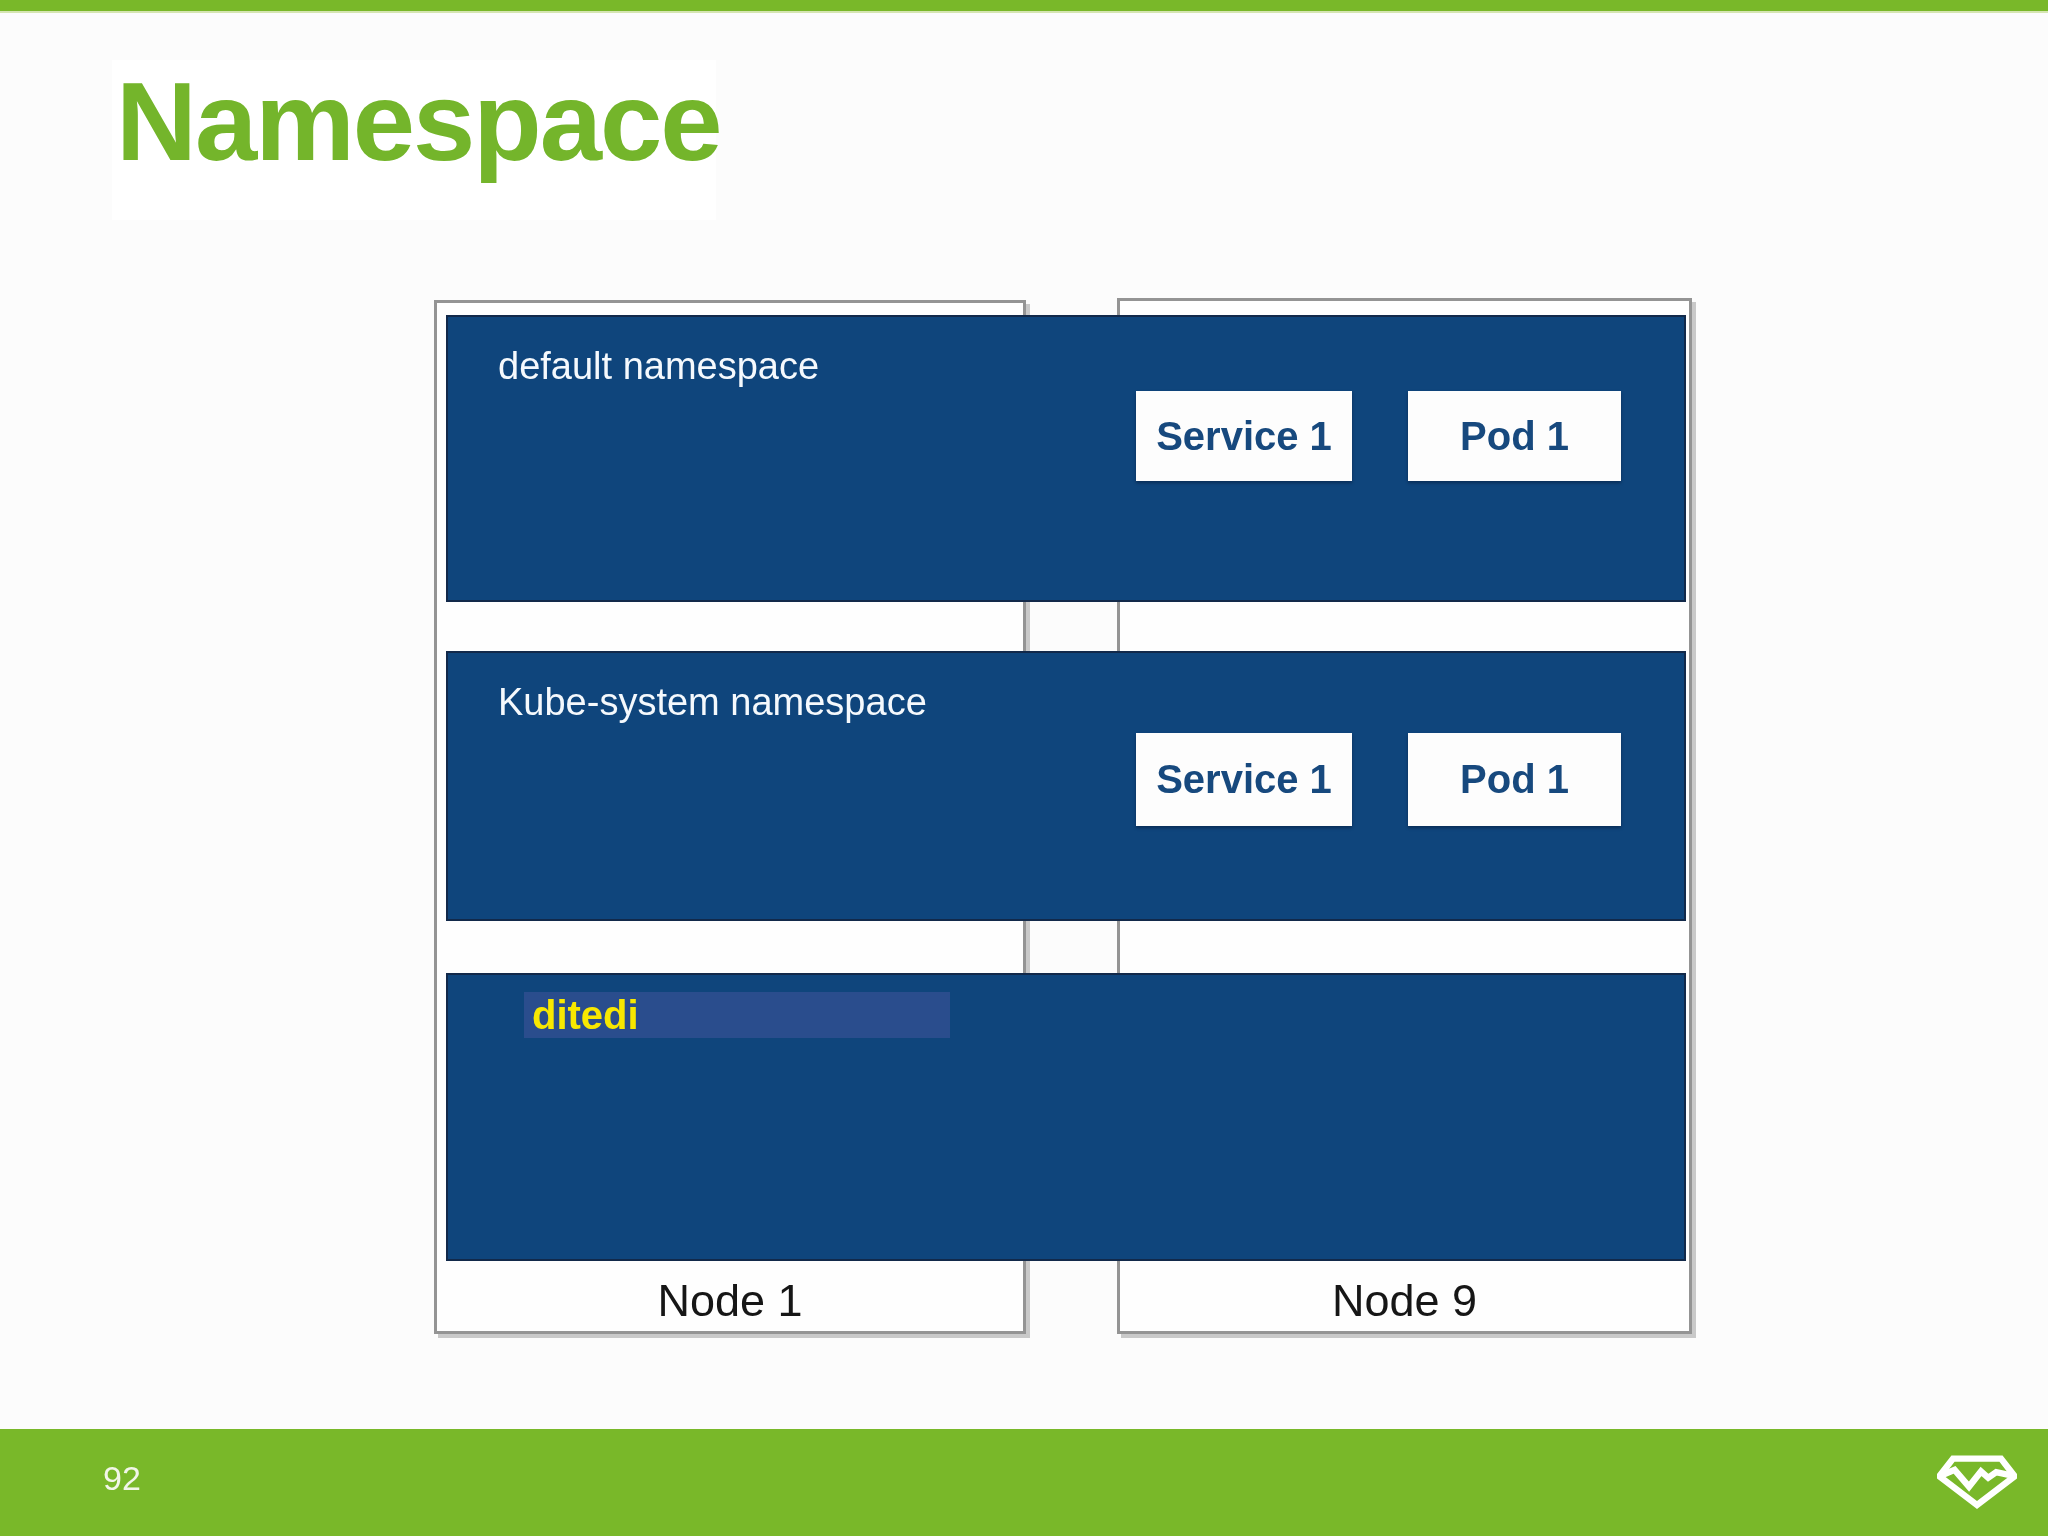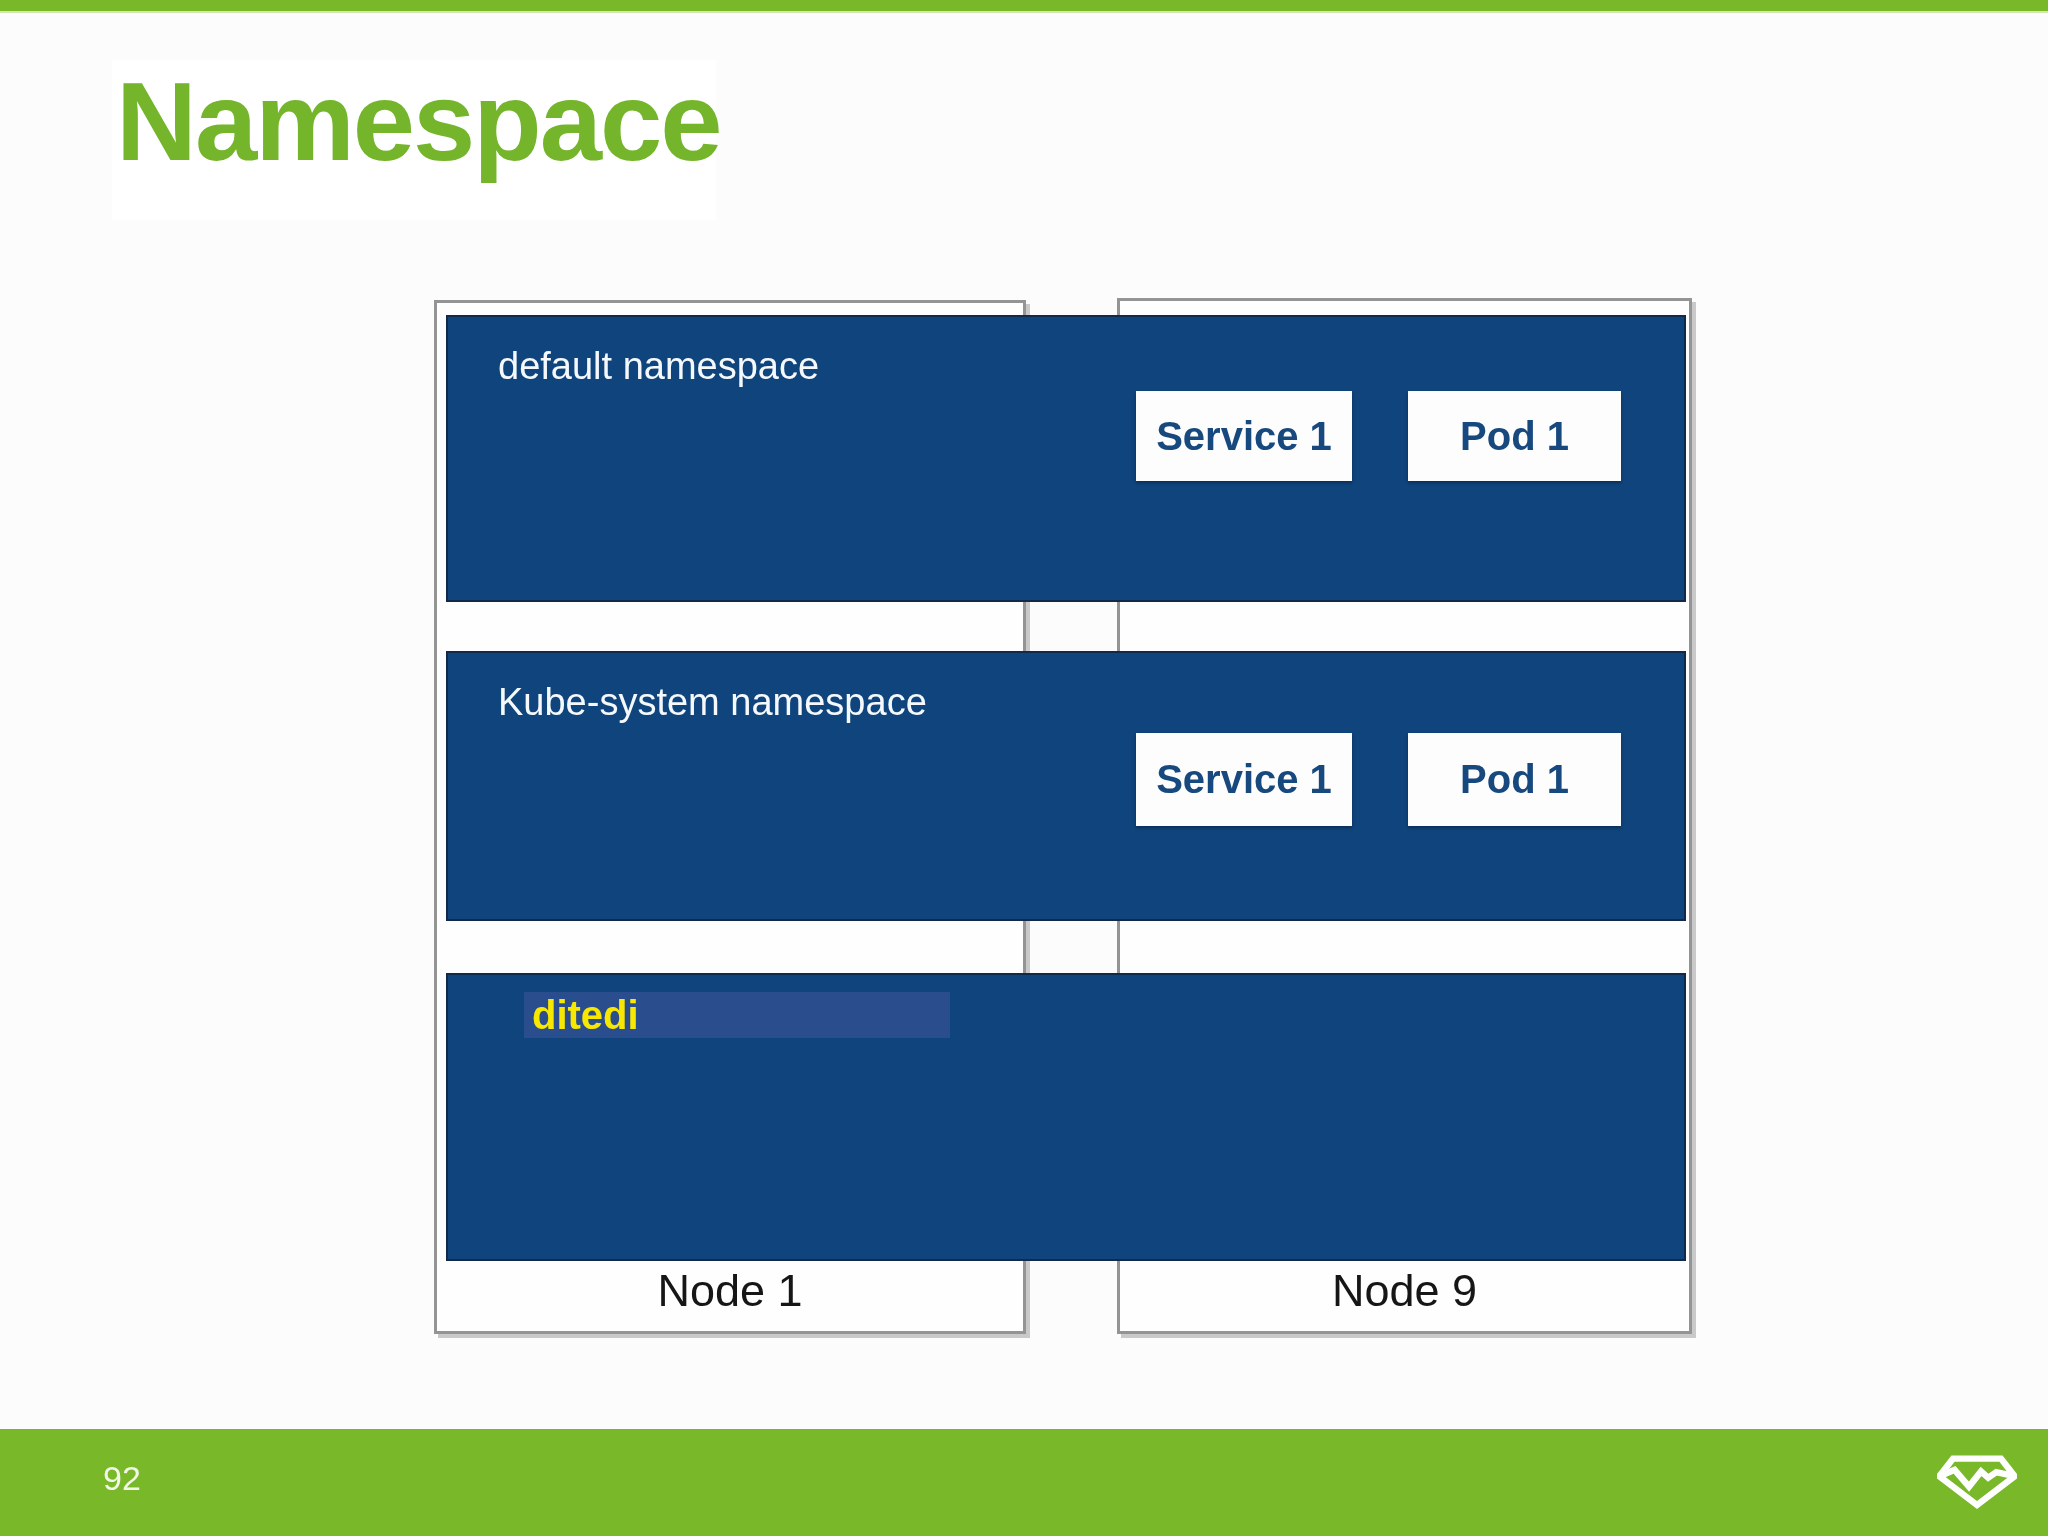--- a/index.html
+++ b/index.html
@@ -29,21 +29,21 @@
   .node{
     position:absolute;
     background:#fefefe;
     border:3px solid #949494;
     box-sizing:border-box;
     box-shadow:4px 4px 0 rgba(150,150,150,0.5);
   }
   .node-1{left:434px;top:300px;width:592px;height:1034px;}
   .node-2{left:1117px;top:298px;width:575px;height:1036px;}
   .node-label{
-    position:absolute;left:0;right:0;bottom:10px;height:60px;
+    position:absolute;left:0;right:0;bottom:0;height:60px;
     text-align:center;font-size:45px;line-height:60px;color:#161616;
   }
   
   .ns-band{
     position:absolute;left:446px;width:1240px;
     background:#0f457c;
     border:2px solid #12294a;
     box-sizing:border-box;
     z-index:3;
   }

